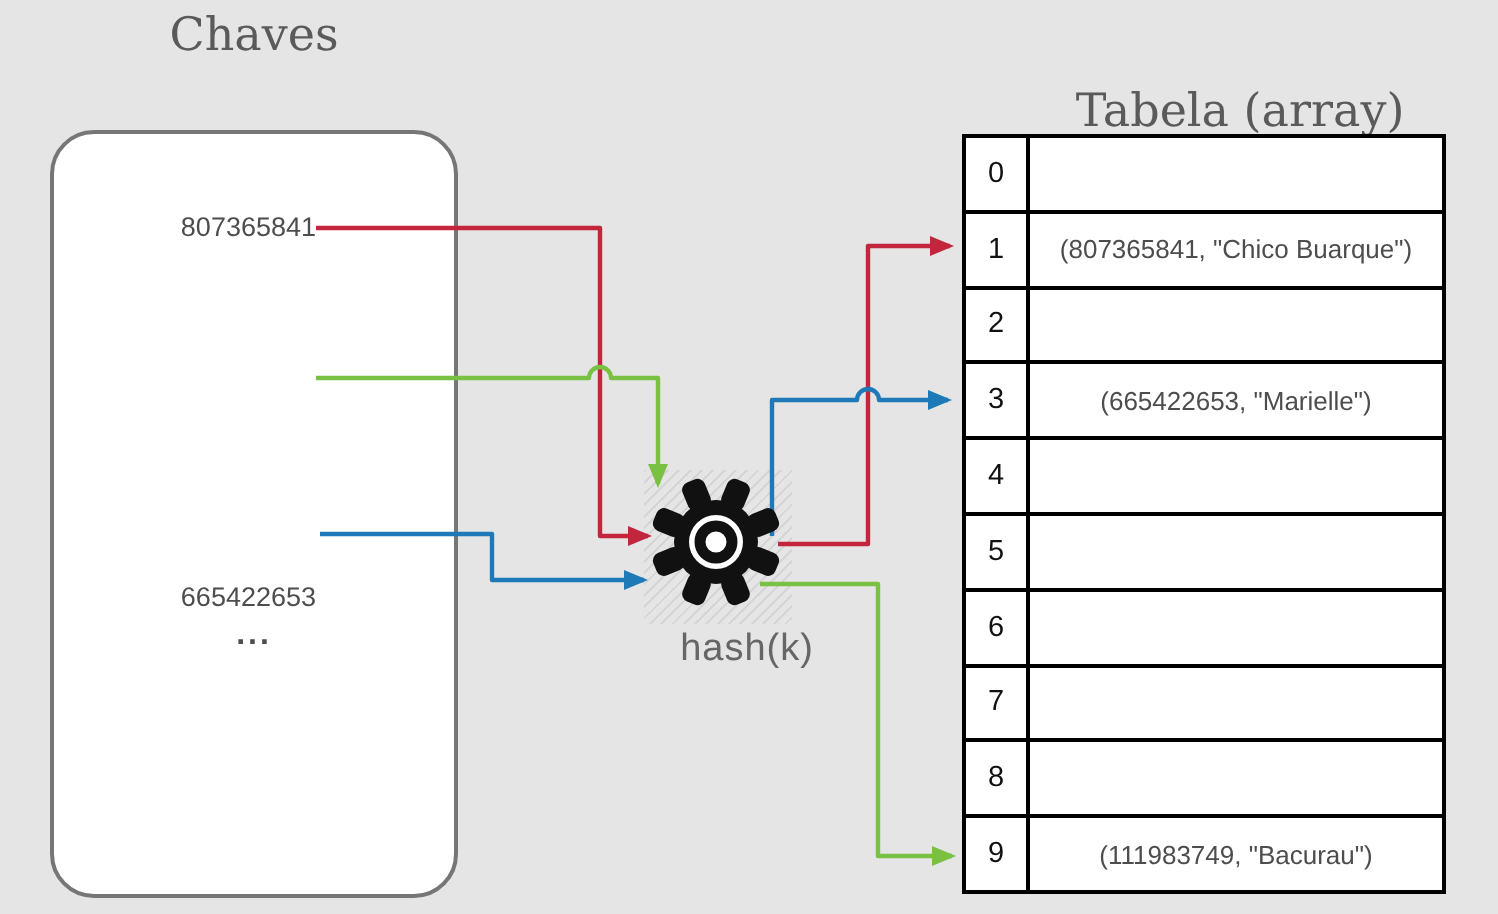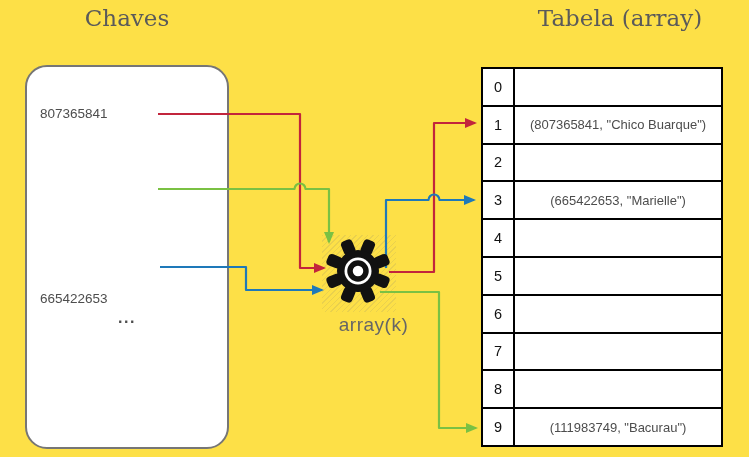--- a/index.html
+++ b/index.html
@@ -1,31 +1,31 @@
 <!DOCTYPE html>
 <html style="--red: #c2253c; --green: #7ac143; --blue: #1e79b9;"><head>
 <meta charset="utf-8">
 <style>
   html,body{margin:0;padding:0;background:#fff;}
   .canvas{
-    position:relative;width:749px;height:457px;background:#fde047;overflow:hidden;
+    position:relative;width:749px;height:457px;background:#e5e5e5;overflow:hidden;
     font-family:"Liberation Sans",sans-serif;
   }
   .title{
     position:absolute;top:5px;font-family:"DejaVu Serif",serif;
     font-size:23px;color:#5a5a5a;text-align:center;white-space:nowrap;
   }
   .title-left{left:25px;width:204px;}
-  .title-right{left:500px;width:240px;}
+  .title-right{left:500px;width:240px;margin-top:38px;}
   .keys-box{
     position:absolute;left:25px;top:65px;width:204px;height:384px;
     border:2px solid #767676;border-radius:22px;box-sizing:border-box;background:#fff;
   }
   .key{
-    position:absolute;left:40px;width:118px;text-align:left;
+    position:absolute;left:40px;width:118px;text-align:right;
     font-size:13.5px;color:#4d4d4d;line-height:16px;
   }
   .key-1{top:106px;}
   .key-2{top:181px;}
   .key-3{top:259px;margin-top:32px;}
   .ellipsis{
     position:absolute;left:25px;top:310px;width:204px;text-align:center;
     font-size:16px;font-weight:bold;color:#4d4d4d;letter-spacing:1.5px;line-height:16px;
   }
   .arrows{position:absolute;left:0;top:0;width:749px;height:457px;}
@@ -106,21 +106,21 @@
       <rect x="27" y="0" width="12" height="15" rx="4" transform="rotate(180 33 33)"></rect>
       <rect x="27" y="0" width="12" height="15" rx="4" transform="rotate(225 33 33)"></rect>
       <rect x="27" y="0" width="12" height="15" rx="4" transform="rotate(270 33 33)"></rect>
       <rect x="27" y="0" width="12" height="15" rx="4" transform="rotate(315 33 33)"></rect>
     </g>
     <circle cx="33" cy="33" r="21" fill="#111"></circle>
     <circle cx="33" cy="33" r="13.5" fill="#fff"></circle>
     <circle cx="33" cy="33" r="8" fill="#fff" stroke="#111" stroke-width="5.5"></circle>
   </svg>
 
-  <div class="hash-label">array(k)</div>
+  <div class="hash-label">hash(k)</div>
 
   <div class="htable">
     <div class="trow">
       <div class="idx">0</div>
       <div class="val"></div>
     </div>
     <div class="trow">
       <div class="idx">1</div>
       <div class="val">(807365841, "Chico Buarque")</div>
     </div>

